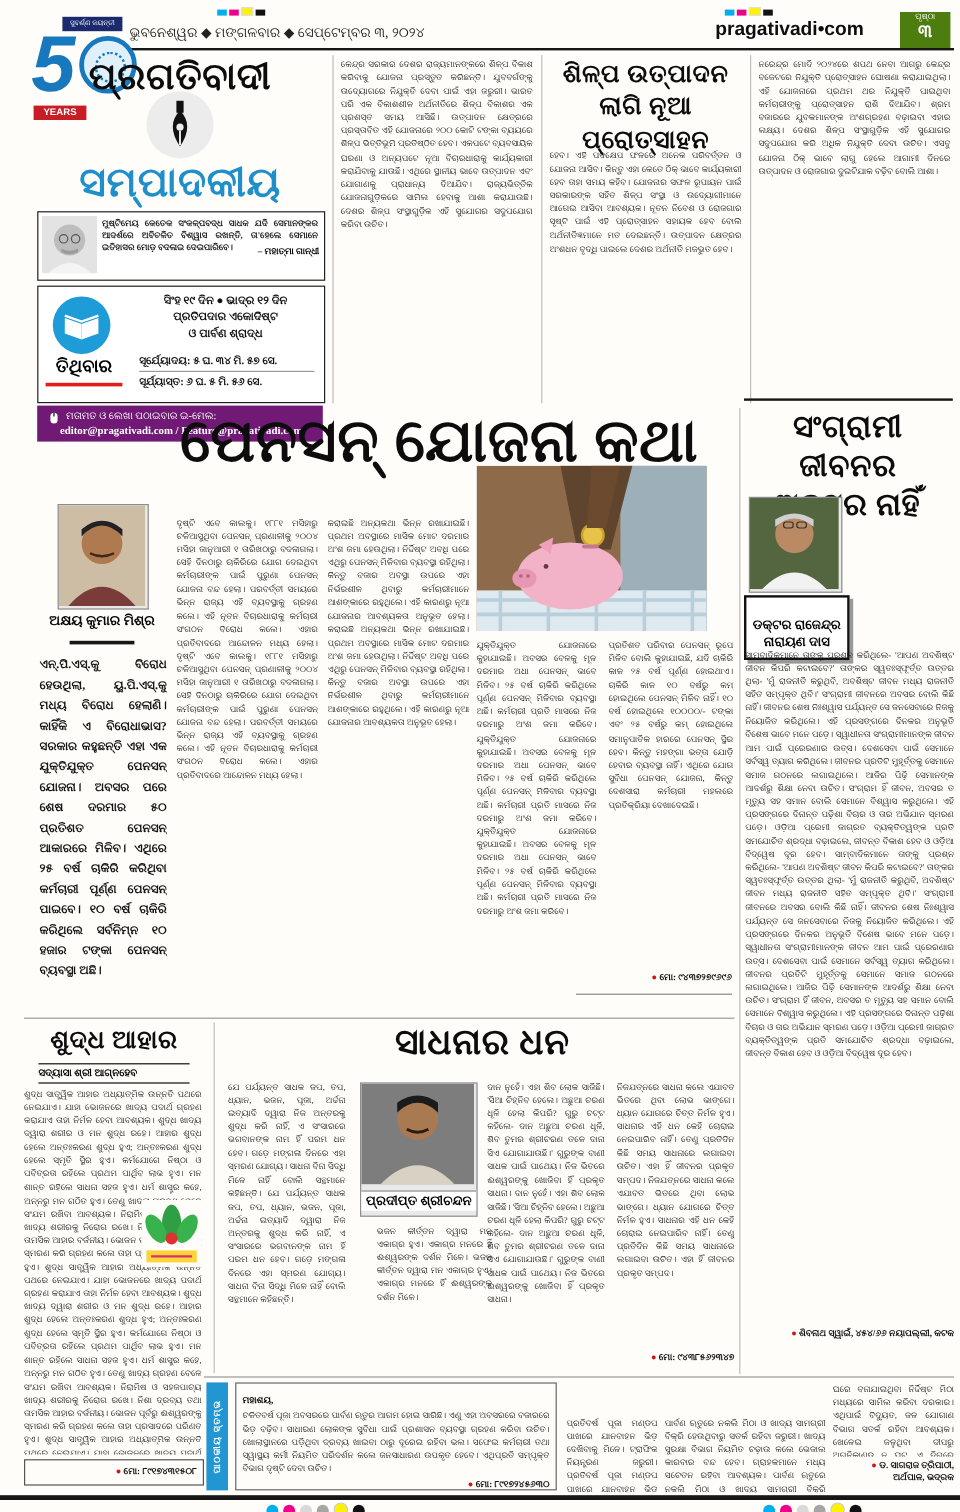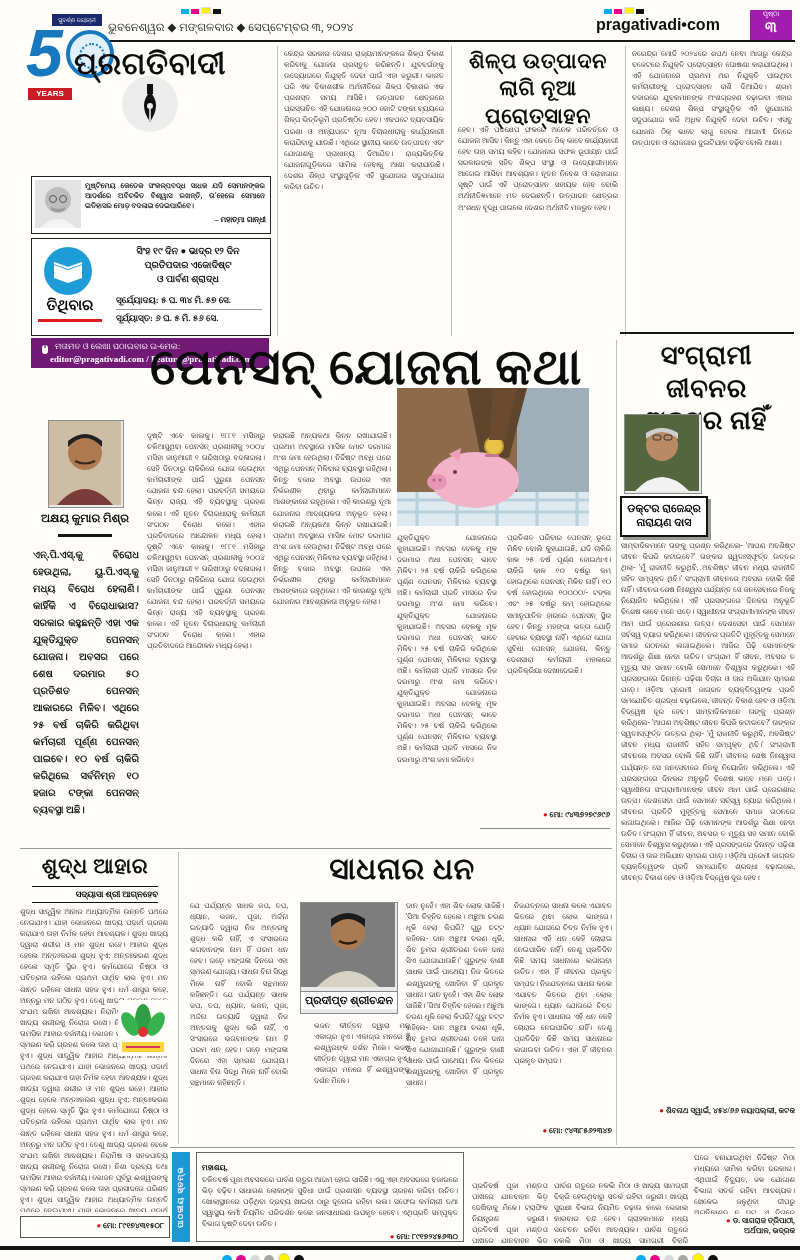--- a/index.html
+++ b/index.html
@@ -25,21 +25,21 @@
   <div class="abs" style="left:181px;top:0;">
     <span class="tick" style="background:#00aeef"></span><span class="tick" style="background:#ec008c"></span><span class="tick" style="background:#fff200;border:0.5px solid #ddd"></span><span class="tick" style="background:#111"></span>
   </div>
   <div class="abs" style="left:604px;top:0;">
     <span class="tick" style="background:#00aeef"></span><span class="tick" style="background:#ec008c"></span><span class="tick" style="background:#fff200;border:0.5px solid #ddd"></span><span class="tick" style="background:#111"></span>
   </div>
 
   <div class="abs" style="left:108px;top:20px;font-size:11.5px;font-weight:normal;color:#222;">ଭୁବନେଶ୍ୱର ◆ ମଙ୍ଗଳବାର ◆ ସେପ୍ଟେମ୍ବର ୩, ୨୦୨୪</div>
   <div class="abs rule" style="left:105px;top:40px;width:690px;height:2px;"></div>
   <div class="abs" style="left:596px;top:16px;font-size:16px;font-weight:bold;font-family:'Liberation Sans',sans-serif;color:#0d0d0d;">pragativadi•com</div>
-  <div class="abs" style="left:750px;top:10px;width:42px;height:30px;background:#a21caf;color:#fff;text-align:center;">
+  <div class="abs" style="left:750px;top:10px;width:42px;height:30px;background:#4d7c0f;color:#fff;text-align:center;">
     <div style="font-size:7px;line-height:9px;">ପୃଷ୍ଠା</div>
     <div style="font-size:15px;line-height:16px;font-weight:bold;">୩</div>
   </div>
 
   <div class="abs" style="left:26px;top:14px;width:86px;height:94px;">
     <div class="abs" style="left:26px;top:0;width:50px;height:12px;background:#1a2a6c;color:#fff;font-size:6px;text-align:center;line-height:12px;overflow:hidden;">ସୁବର୍ଣ୍ଣ ଜୟନ୍ତୀ</div>
     <div class="abs" style="left:0;top:6px;font-size:66px;line-height:66px;font-weight:bold;font-style:italic;color:#1878be;font-family:'Liberation Sans',sans-serif;">5</div>
     <div class="abs" style="left:40px;top:16px;width:40px;height:40px;border-radius:50%;border:4px solid #1878be;background:#dff0fa;">
       <div class="abs" style="left:9px;top:9px;width:22px;height:22px;border-radius:50%;border:2px dotted #1878be;"></div>
     </div>
@@ -48,34 +48,35 @@
 
   <div class="abs hl" style="left:30px;top:46px;width:240px;font-size:31px;">ପ୍ରଗତିବାଦୀ</div>
   <div class="abs" style="left:122px;top:76px;width:56px;height:56px;border-radius:50%;background:#ececec;">
     <svg width="56" height="56" viewBox="0 0 56 56">
       <rect x="25" y="8" width="6" height="10" fill="#111"></rect>
       <path d="M28 16 C36 24 36 34 28 46 C20 34 20 24 28 16 Z" fill="#111"></path>
       <circle cx="28" cy="30" r="3" fill="#ececec"></circle>
       <rect x="27.2" y="33" width="1.6" height="12" fill="#ececec"></rect>
     </svg>
   </div>
+  <div class="abs hl" style="left:30px;top:134px;width:240px;font-size:34px;color:#1e8fca;">ସମ୍ପାଦକୀୟ</div>
 
   <div class="abs" style="left:31px;top:176px;width:238px;height:56px;border:1.5px solid #222;background:#fff;">
     <div class="abs" style="left:3px;top:3px;width:46px;height:48px;overflow:hidden;">
       <svg width="46" height="48" viewBox="0 0 46 48">
         <rect width="46" height="48" fill="#e3e3e3"></rect>
         <circle cx="23" cy="20" r="13" fill="#bdbdbd"></circle>
         <circle cx="18" cy="19" r="3.5" fill="none" stroke="#555" stroke-width="1"></circle>
         <circle cx="28" cy="19" r="3.5" fill="none" stroke="#555" stroke-width="1"></circle>
         <path d="M5 48 Q23 30 41 48 Z" fill="#f4f4f4"></path>
         <path d="M16 27 Q23 31 30 27 L30 30 Q23 34 16 30 Z" fill="#9c9c9c"></path>
       </svg>
     </div>
     <div class="abs" style="left:53px;top:4px;width:180px;font-size:7.2px;line-height:1.4;font-weight:bold;color:#222;text-align:justify;">ମୁଷ୍ଟିମେୟ କେତେକ ସଂକଳ୍ପବଦ୍ଧ ସାଧକ ଯଦି ସେମାନଙ୍କର ଆଦର୍ଶରେ ଅବିଚଳିତ ବିଶ୍ୱାସ ରଖନ୍ତି, ତା'ହେଲେ ସେମାନେ ଇତିହାସର ମୋଡ଼ ବଦଳାଇ ଦେଇପାରିବେ।</div>
-    <div class="abs" style="right:4px;bottom:8px;font-size:7.5px;font-weight:bold;margin-left:40px;">– ମହାତ୍ମା ଗାନ୍ଧୀ</div>
+    <div class="abs" style="right:4px;bottom:18px;font-size:7.5px;font-weight:bold;margin-left:40px;">– ମହାତ୍ମା ଗାନ୍ଧୀ</div>
   </div>
 
   <div class="abs" style="left:31px;top:238px;width:238px;height:96px;border:1.5px solid #222;background:#fff;">
     <div class="abs" style="left:12px;top:8px;width:48px;height:48px;border-radius:50%;background:#1e9cd7;">
       <svg width="48" height="48" viewBox="0 0 48 48">
         <path d="M10 18 L24 23 L24 36 L10 31 Z" fill="#fff"></path>
         <path d="M38 18 L24 23 L24 36 L38 31 Z" fill="#fff"></path>
         <path d="M10 16 L24 21 L38 16" stroke="#fff" stroke-width="2" fill="none"></path>
       </svg>
     </div>
@@ -167,33 +168,33 @@
   <div class="abs photo-frame" style="left:624px;top:414px;width:76px;height:78px;">
     <svg width="74" height="76" viewBox="0 0 74 76">
       <rect width="74" height="76" fill="#53663f"></rect>
       <circle cx="37" cy="30" r="16" fill="#b98a63"></circle>
       <path d="M21 24 Q37 10 53 24 L53 18 Q37 8 21 18 Z" fill="#cfcfcf"></path>
       <rect x="28" y="20" width="8" height="5" rx="2" fill="none" stroke="#333" stroke-width="1"></rect>
       <rect x="39" y="20" width="8" height="5" rx="2" fill="none" stroke="#333" stroke-width="1"></rect>
       <path d="M10 76 Q37 48 64 76 Z" fill="#f2f2f2"></path>
     </svg>
   </div>
-  <div class="abs" style="left:620px;top:496px;width:84px;height:34px;border:2px solid #111;background:#fff;box-shadow:3px 3px 0 #999;text-align:center;font-weight:bold;font-size:11px;line-height:1.3;padding-top:3px;">
+  <div class="abs" style="left:620px;top:496px;width:84px;height:34px;border:2px solid #111;background:#fff;box-shadow:3px 3px 0 #999;text-align:center;font-weight:bold;font-size:11px;line-height:1.3;padding-top:16px;">
     <div>ଡକ୍ଟର ରାଜେନ୍ଦ୍ର</div>
       <div>ନାରାୟଣ ଦାସ</div>
   </div>
   <div class="abs col" style="left:621px;top:540px;width:174px;height:560px;">ସାମ୍ବାଦିକମାନେ ତାଙ୍କୁ ପ୍ରଶ୍ନ କରିଥିଲେ- 'ଆପଣ ଅବଶିଷ୍ଟ ଜୀବନ କିପରି କଟାଇବେ?' ତାଙ୍କର ସ୍ୱତଃସ୍ଫୂର୍ତ୍ତ ଉତ୍ତର ଥିଲା- 'ମୁଁ ରାଜନୀତି କରୁଥିବି, ଅବଶିଷ୍ଟ ଜୀବନ ମଧ୍ୟ ରାଜନୀତି ସହିତ ସମ୍ପୃକ୍ତ ଥିବି।' ସଂଗ୍ରାମୀ ଜୀବନରେ ଅବସର ବୋଲି କିଛି ନାହିଁ। ଜୀବନର ଶେଷ ନିଃଶ୍ୱାସ ପର୍ଯ୍ୟନ୍ତ ସେ ଜନସେବାରେ ନିଜକୁ ନିୟୋଜିତ କରିଥିଲେ। ଏହି ପ୍ରସଙ୍ଗରେ ଦିନକର ଅନୁଭୂତି ବିଶେଷ ଭାବେ ମନେ ପଡ଼େ। ସ୍ୱାଧୀନତା ସଂଗ୍ରାମୀମାନଙ୍କ ଜୀବନ ଆମ ପାଇଁ ପ୍ରେରଣାର ଉତ୍ସ। ଦେଶସେବା ପାଇଁ ସେମାନେ ସର୍ବସ୍ୱ ତ୍ୟାଗ କରିଥିଲେ। ଜୀବନର ପ୍ରତିଟି ମୁହୂର୍ତ୍ତକୁ ସେମାନେ ସମାଜ ଗଠନରେ ଲଗାଇଥିଲେ। ଆଜିର ପିଢ଼ି ସେମାନଙ୍କ ଆଦର୍ଶରୁ ଶିକ୍ଷା ନେବା ଉଚିତ। ସଂଗ୍ରାମ ହିଁ ଜୀବନ, ଅବସର ତ ମୃତ୍ୟୁ ସହ ସମାନ ବୋଲି ସେମାନେ ବିଶ୍ୱାସ କରୁଥିଲେ। ଏହି ପ୍ରସଙ୍ଗରେ ଦିନାନ୍ତ ପଢ଼ିଶା ବିଚାର ଓ ତାର ଅଭିଯାନ ସ୍ମରଣ ପଡ଼େ। ଓଡ଼ିଆ ପ୍ରେମୀ ଜାଗ୍ରତ ବ୍ୟକ୍ତିତ୍ୱଙ୍କ ପ୍ରତି ସମଯୋଚିତ ଶ୍ରଦ୍ଧା ବଢ଼ାଇଲେ, ଜୀବନ୍ତ ବିକାଶ ହେବ ଓ ଓଡ଼ିଆ ବିଦ୍ୱେଷ ଦୂର ହେବ। ସାମ୍ବାଦିକମାନେ ତାଙ୍କୁ ପ୍ରଶ୍ନ କରିଥିଲେ- 'ଆପଣ ଅବଶିଷ୍ଟ ଜୀବନ କିପରି କଟାଇବେ?' ତାଙ୍କର ସ୍ୱତଃସ୍ଫୂର୍ତ୍ତ ଉତ୍ତର ଥିଲା- 'ମୁଁ ରାଜନୀତି କରୁଥିବି, ଅବଶିଷ୍ଟ ଜୀବନ ମଧ୍ୟ ରାଜନୀତି ସହିତ ସମ୍ପୃକ୍ତ ଥିବି।' ସଂଗ୍ରାମୀ ଜୀବନରେ ଅବସର ବୋଲି କିଛି ନାହିଁ। ଜୀବନର ଶେଷ ନିଃଶ୍ୱାସ ପର୍ଯ୍ୟନ୍ତ ସେ ଜନସେବାରେ ନିଜକୁ ନିୟୋଜିତ କରିଥିଲେ। ଏହି ପ୍ରସଙ୍ଗରେ ଦିନକର ଅନୁଭୂତି ବିଶେଷ ଭାବେ ମନେ ପଡ଼େ। ସ୍ୱାଧୀନତା ସଂଗ୍ରାମୀମାନଙ୍କ ଜୀବନ ଆମ ପାଇଁ ପ୍ରେରଣାର ଉତ୍ସ। ଦେଶସେବା ପାଇଁ ସେମାନେ ସର୍ବସ୍ୱ ତ୍ୟାଗ କରିଥିଲେ। ଜୀବନର ପ୍ରତିଟି ମୁହୂର୍ତ୍ତକୁ ସେମାନେ ସମାଜ ଗଠନରେ ଲଗାଇଥିଲେ। ଆଜିର ପିଢ଼ି ସେମାନଙ୍କ ଆଦର୍ଶରୁ ଶିକ୍ଷା ନେବା ଉଚିତ। ସଂଗ୍ରାମ ହିଁ ଜୀବନ, ଅବସର ତ ମୃତ୍ୟୁ ସହ ସମାନ ବୋଲି ସେମାନେ ବିଶ୍ୱାସ କରୁଥିଲେ। ଏହି ପ୍ରସଙ୍ଗରେ ଦିନାନ୍ତ ପଢ଼ିଶା ବିଚାର ଓ ତାର ଅଭିଯାନ ସ୍ମରଣ ପଡ଼େ। ଓଡ଼ିଆ ପ୍ରେମୀ ଜାଗ୍ରତ ବ୍ୟକ୍ତିତ୍ୱଙ୍କ ପ୍ରତି ସମଯୋଚିତ ଶ୍ରଦ୍ଧା ବଢ଼ାଇଲେ, ଜୀବନ୍ତ ବିକାଶ ହେବ ଓ ଓଡ଼ିଆ ବିଦ୍ୱେଷ ଦୂର ହେବ।</div>
   <div class="abs sign" style="left:621px;top:1106px;width:174px;">
     <span class="reddot">●</span><span>ଶିବନାଥ ସ୍ୱାଇଁ, ୪୫୪/୬୬ ନୟାପଲ୍ଲୀ, କଟକ</span>
   </div>
 
   <div class="abs" style="left:20px;top:848px;width:592px;height:1px;background:#999;"></div>
 
   <div class="abs hl" style="left:20px;top:854px;width:150px;font-size:21px;">ଶୁଦ୍ଧ ଆହାର</div>
-  <div class="abs" style="left:32px;top:886px;width:126px;border-top:1.5px solid #111;border-bottom:1.5px solid #111;text-align:right;font-size:8.5px;font-weight:bold;padding:2px 0;">ସଦ୍ୟାସା ଶ୍ରୀ ଆଗ୍ନହେବ</div>
+  <div class="abs" style="left:32px;top:886px;width:126px;border-top:1.5px solid #111;border-bottom:1.5px solid #111;text-align:left;font-size:8.5px;font-weight:bold;padding:2px 0;">ସଦ୍ୟାସା ଶ୍ରୀ ଆଗ୍ନହେବ</div>
   <div class="abs col" style="left:20px;top:906px;width:148px;height:306px;">ଶୁଦ୍ଧ ସାତ୍ତ୍ୱିକ ଆହାର ଅଧ୍ୟାତ୍ମିକ ଉନ୍ନତି ପଥରେ ନେଇଯାଏ। ଯାହା ଭୋଜନରେ ଖାଦ୍ୟ ପଦାର୍ଥ ଗ୍ରହଣ କରାଯାଏ ତାହା ନିର୍ମଳ ହେବା ଆବଶ୍ୟକ। ଶୁଦ୍ଧ ଖାଦ୍ୟ ଦ୍ୱାରା ଶରୀର ଓ ମନ ଶୁଦ୍ଧ ରହେ। ଆହାର ଶୁଦ୍ଧ ହେଲେ ଅନ୍ତଃକରଣ ଶୁଦ୍ଧ ହୁଏ; ଅନ୍ତଃକରଣ ଶୁଦ୍ଧ ହେଲେ ସ୍ମୃତି ସ୍ଥିର ହୁଏ। କର୍ମଯୋଗେ ନିଷ୍ଠା ଓ ପବିତ୍ରତା ରହିଲେ ପ୍ରଥମ ପାର୍ଥିବ ଲାଭ ହୁଏ। ମନ ଶାନ୍ତ ରହିଲେ ସାଧନା ସହଜ ହୁଏ। ଧର୍ମ ଶାସ୍ତ୍ର କହେ, ଅନ୍ନରୁ ମନ ଗଠିତ ହୁଏ। ତେଣୁ ଖାଦ୍ୟ ଗ୍ରହଣ ବେଳେ ସଂଯମ ରଖିବା ଆବଶ୍ୟକ। ନିରାମିଷ ଓ ସହଜପାଚ୍ୟ ଖାଦ୍ୟ ଶରୀରକୁ ନିରୋଗ ରଖେ। ନିଶା ଦ୍ରବ୍ୟ ତଥା ତାମସିକ ଆହାର ବର୍ଜନୀୟ। ଭୋଜନ ପୂର୍ବରୁ ଈଶ୍ୱରଙ୍କୁ ସ୍ମରଣ କରି ଗ୍ରହଣ କଲେ ତାହା ପ୍ରସାଦରେ ପରିଣତ ହୁଏ। ଶୁଦ୍ଧ ସାତ୍ତ୍ୱିକ ଆହାର ଅଧ୍ୟାତ୍ମିକ ଉନ୍ନତି ପଥରେ ନେଇଯାଏ। ଯାହା ଭୋଜନରେ ଖାଦ୍ୟ ପଦାର୍ଥ ଗ୍ରହଣ କରାଯାଏ ତାହା ନିର୍ମଳ ହେବା ଆବଶ୍ୟକ। ଶୁଦ୍ଧ ଖାଦ୍ୟ ଦ୍ୱାରା ଶରୀର ଓ ମନ ଶୁଦ୍ଧ ରହେ। ଆହାର ଶୁଦ୍ଧ ହେଲେ ଅନ୍ତଃକରଣ ଶୁଦ୍ଧ ହୁଏ; ଅନ୍ତଃକରଣ ଶୁଦ୍ଧ ହେଲେ ସ୍ମୃତି ସ୍ଥିର ହୁଏ। କର୍ମଯୋଗେ ନିଷ୍ଠା ଓ ପବିତ୍ରତା ରହିଲେ ପ୍ରଥମ ପାର୍ଥିବ ଲାଭ ହୁଏ। ମନ ଶାନ୍ତ ରହିଲେ ସାଧନା ସହଜ ହୁଏ। ଧର୍ମ ଶାସ୍ତ୍ର କହେ, ଅନ୍ନରୁ ମନ ଗଠିତ ହୁଏ। ତେଣୁ ଖାଦ୍ୟ ଗ୍ରହଣ ବେଳେ ସଂଯମ ରଖିବା ଆବଶ୍ୟକ। ନିରାମିଷ ଓ ସହଜପାଚ୍ୟ ଖାଦ୍ୟ ଶରୀରକୁ ନିରୋଗ ରଖେ। ନିଶା ଦ୍ରବ୍ୟ ତଥା ତାମସିକ ଆହାର ବର୍ଜନୀୟ। ଭୋଜନ ପୂର୍ବରୁ ଈଶ୍ୱରଙ୍କୁ ସ୍ମରଣ କରି ଗ୍ରହଣ କଲେ ତାହା ପ୍ରସାଦରେ ପରିଣତ ହୁଏ। ଶୁଦ୍ଧ ସାତ୍ତ୍ୱିକ ଆହାର ଅଧ୍ୟାତ୍ମିକ ଉନ୍ନତି ପଥରେ ନେଇଯାଏ। ଯାହା ଭୋଜନରେ ଖାଦ୍ୟ ପଦାର୍ଥ ଗ୍ରହଣ କରାଯାଏ ତାହା ନିର୍ମଳ ହେବା ଆବଶ୍ୟକ। ଶୁଦ୍ଧ ଖାଦ୍ୟ ଦ୍ୱାରା ଶରୀର ଓ ମନ ଶୁଦ୍ଧ ରହେ। ଆହାର ଶୁଦ୍ଧ ହେଲେ ଅନ୍ତଃକରଣ ଶୁଦ୍ଧ ହୁଏ; ଅନ୍ତଃକରଣ ଶୁଦ୍ଧ ହେଲେ ସ୍ମୃତି ସ୍ଥିର ହୁଏ। କର୍ମଯୋଗେ ନିଷ୍ଠା ଓ ପବିତ୍ରତା ରହିଲେ ପ୍ରଥମ ପାର୍ଥିବ ଲାଭ ହୁଏ। ମନ ଶାନ୍ତ ରହିଲେ ସାଧନା ସହଜ ହୁଏ। ଧର୍ମ ଶାସ୍ତ୍ର କହେ, ଅନ୍ନରୁ ମନ ଗଠିତ ହୁଏ। ତେଣୁ ଖାଦ୍ୟ ଗ୍ରହଣ ବେଳେ ସଂଯମ ରଖିବା ଆବଶ୍ୟକ। ନିରାମିଷ ଓ ସହଜପାଚ୍ୟ ଖାଦ୍ୟ ଶରୀରକୁ ନିରୋଗ ରଖେ। ନିଶା ଦ୍ରବ୍ୟ ତଥା ତାମସିକ ଆହାର ବର୍ଜନୀୟ। ଭୋଜନ ପୂର୍ବରୁ ଈଶ୍ୱରଙ୍କୁ ସ୍ମରଣ କରି ଗ୍ରହଣ କଲେ ତାହା ପ୍ରସାଦରେ ପରିଣତ ହୁଏ।</div>
   <div class="abs" style="left:118px;top:1000px;width:50px;height:56px;background:#fffdfa;">
     <svg width="50" height="56" viewBox="0 0 50 56">
       <ellipse cx="25" cy="20" rx="8" ry="16" fill="#2f9e44"></ellipse>
       <ellipse cx="12" cy="24" rx="7" ry="13" fill="#37b24d" transform="rotate(-30 12 24)"></ellipse>
       <ellipse cx="38" cy="24" rx="7" ry="13" fill="#37b24d" transform="rotate(30 38 24)"></ellipse>
       <circle cx="25" cy="32" r="5" fill="#e03131"></circle>
       <rect x="4" y="42" width="42" height="10" fill="#ffd43b"></rect>
       <line x1="8" y1="47" x2="42" y2="47" stroke="#d6336c" stroke-width="2"></line>
     </svg>

